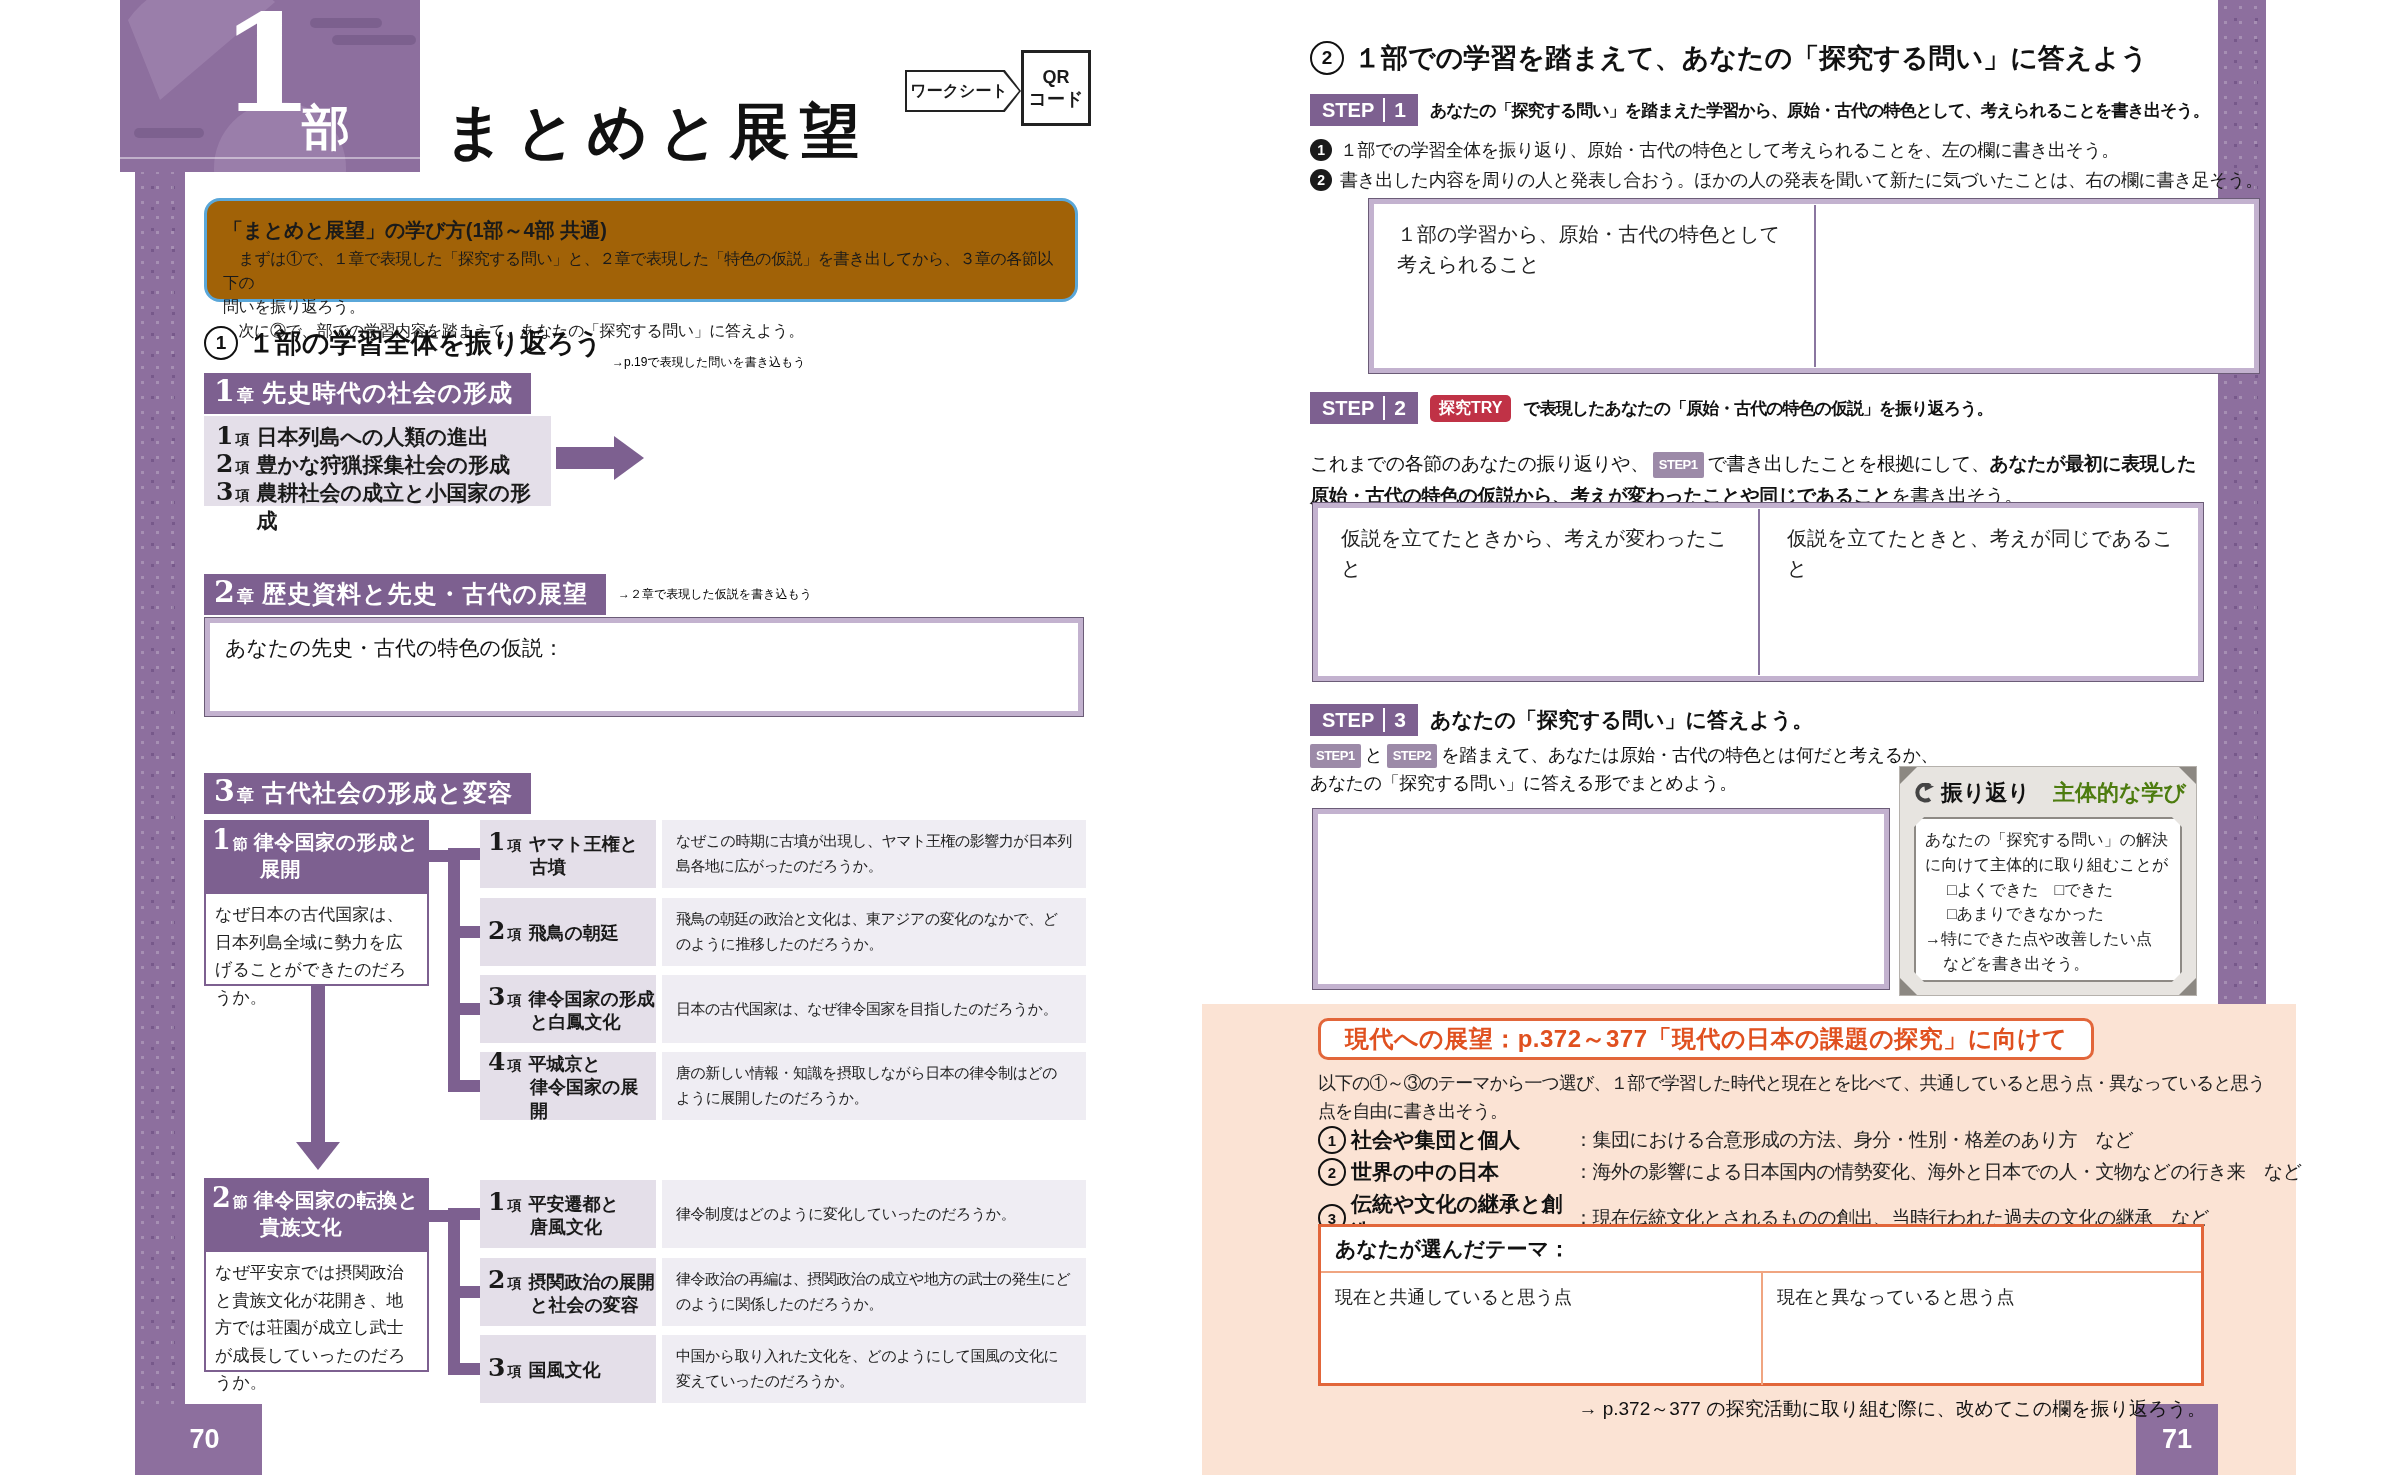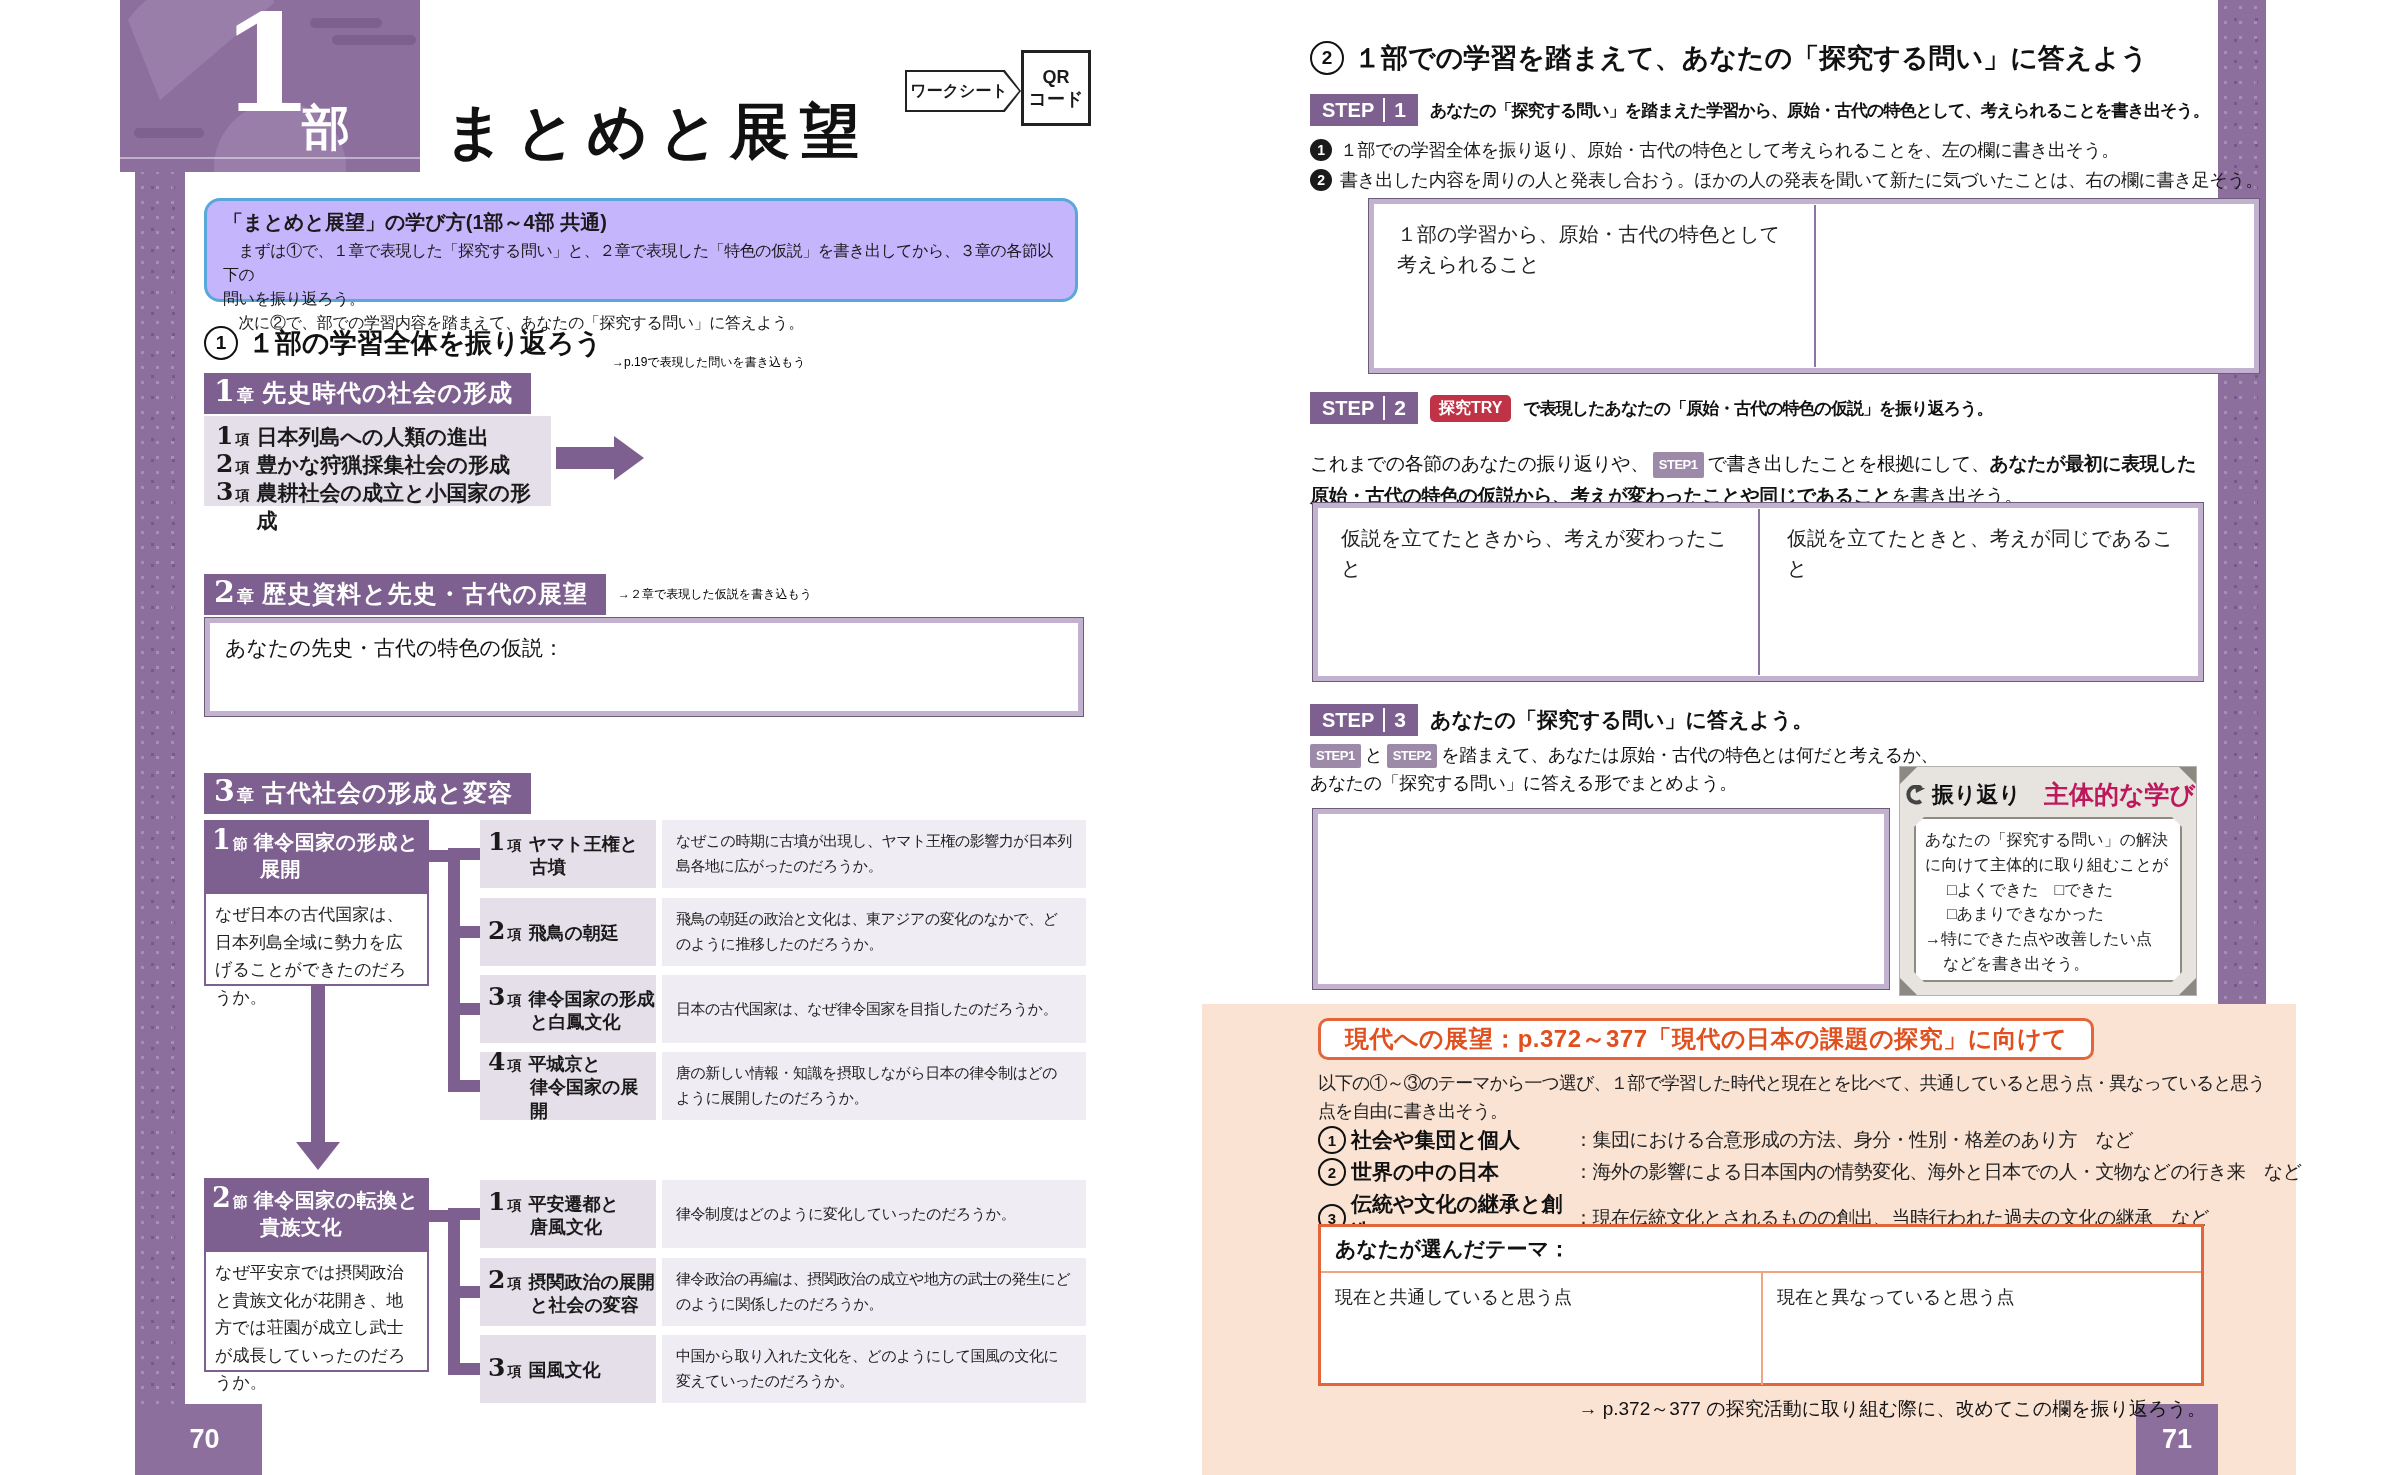--- a/index.html
+++ b/index.html
@@ -28,22 +28,22 @@
               font-size:60px;font-weight:bold;letter-spacing:10px;color:#111;}
   .tag-outer{position:absolute;left:905px;top:70px;width:116px;height:42px;background:#222;
              clip-path:polygon(0 0,86% 0,100% 50%,86% 100%,0 100%);}
   .tag-inner{position:absolute;left:2px;top:2px;right:2px;bottom:2px;background:#fff;
              clip-path:polygon(0 0,86% 0,100% 50%,86% 100%,0 100%);
              display:flex;align-items:center;justify-content:center;font-size:16px;font-weight:bold;padding-right:8px;}
   #qr-box{position:absolute;left:1021px;top:50px;width:64px;height:70px;border:3px solid #222;background:#fff;
           display:flex;flex-direction:column;align-items:center;justify-content:center;
           font-size:18px;font-weight:600;line-height:1.25;}
 
-  #howto{position:absolute;left:204px;top:198px;width:874px;height:104px;background:#c4b5fd;
-         border:3px solid #5aa7d9;border-radius:16px;padding:8px 16px;box-sizing:border-box;}
+  #howto{position:absolute;left:204px;top:198px;width:874px;height:104px;background:#a16207;
+         border:3px solid #5aa7d9;border-radius:16px;padding:16px 16px;box-sizing:border-box;}
   .howto-title{font-size:20px;font-weight:bold;margin-bottom:3px;}
   .howto-line{font-size:16px;letter-spacing:-0.5px;line-height:1.5;}
 
   .bigheading{position:absolute;display:flex;align-items:center;gap:10px;font-size:27px;font-weight:bold;color:#111;}
   .circ{display:inline-flex;width:30px;height:30px;border:2px solid #111;border-radius:50%;
         align-items:center;justify-content:center;font-size:19px;font-weight:bold;flex:0 0 auto;}
 
   .chbar{position:absolute;background:#7d6090;color:#fff;display:inline-flex;align-items:baseline;
          padding:3px 18px 5px 10px;}
   .chnum{font-family:"DejaVu Serif",serif;font-size:30px;font-weight:bold;line-height:1;}
@@ -100,21 +100,21 @@
   .bullet{position:absolute;left:1310px;display:flex;align-items:center;gap:8px;font-size:18px;letter-spacing:-0.5px;}
   .bcirc{display:inline-flex;width:22px;height:22px;border-radius:50%;background:#1a1a1a;color:#fff;
          font-size:14px;font-weight:bold;align-items:center;justify-content:center;flex:0 0 auto;}
   .para{position:absolute;font-size:19px;letter-spacing:-0.5px;line-height:1.7;color:#111;}
   .tcell-header{position:absolute;top:14px;left:22px;right:18px;font-size:20px;line-height:1.5;color:#222;}
   .tdivider{position:absolute;top:6px;bottom:6px;width:2px;background:#8a76a0;left:50%;}
 
   #reflect{position:absolute;left:1899px;top:766px;width:296px;height:228px;background:#e7e4e0;border:1px solid #b5b1ac;}
   .reflect-head{display:flex;align-items:center;gap:7px;justify-content:center;padding-top:11px;font-weight:bold;}
   .reflect-label{font-size:22px;color:#111;}
-  .reflect-title{font-size:25px;color:#be185d;margin-left:16px;}
+  .reflect-title{font-size:22px;color:#4d7c0f;margin-left:16px;}
   .reflect-panel{position:absolute;left:14px;right:14px;top:50px;bottom:13px;background:#fff;border:2px solid #8e8a85;
     clip-path:polygon(10px 0,calc(100% - 10px) 0,100% 10px,100% calc(100% - 10px),calc(100% - 10px) 100%,10px 100%,0 calc(100% - 10px),0 10px);
     padding:9px 9px;box-sizing:border-box;font-size:16px;line-height:1.55;color:#222;}
   .rl-ind{padding-left:22px;}
   .ct{position:absolute;width:0;height:0;}
   .ct-tl{left:0;top:0;border-top:17px solid #8c8882;border-right:17px solid transparent;}
   .ct-tr{right:0;top:0;border-top:17px solid #8c8882;border-left:17px solid transparent;}
   .ct-bl{left:0;bottom:0;border-bottom:17px solid #8c8882;border-right:17px solid transparent;}
   .ct-br{right:0;bottom:0;border-bottom:17px solid #8c8882;border-left:17px solid transparent;}
 

